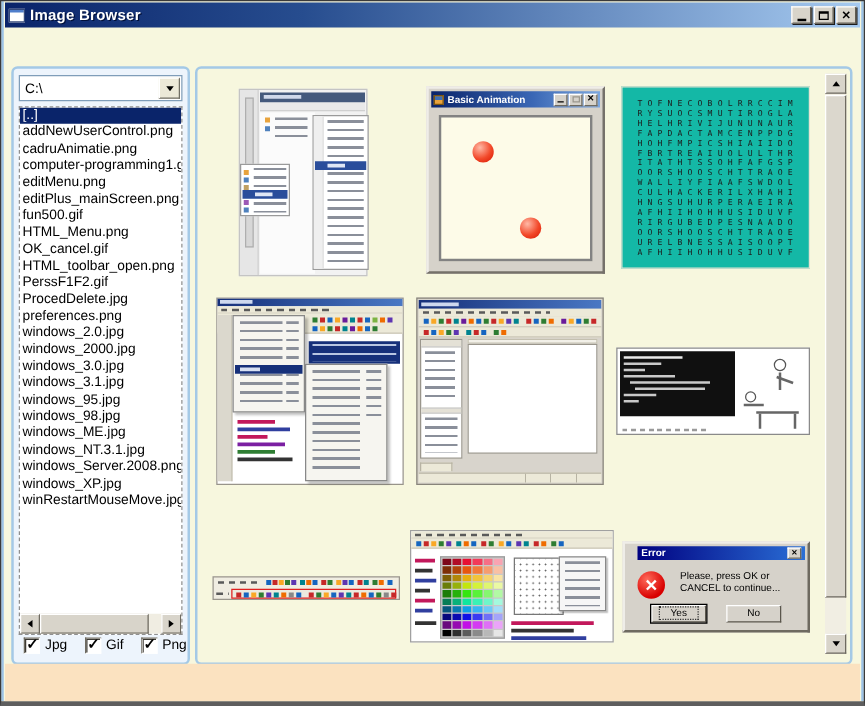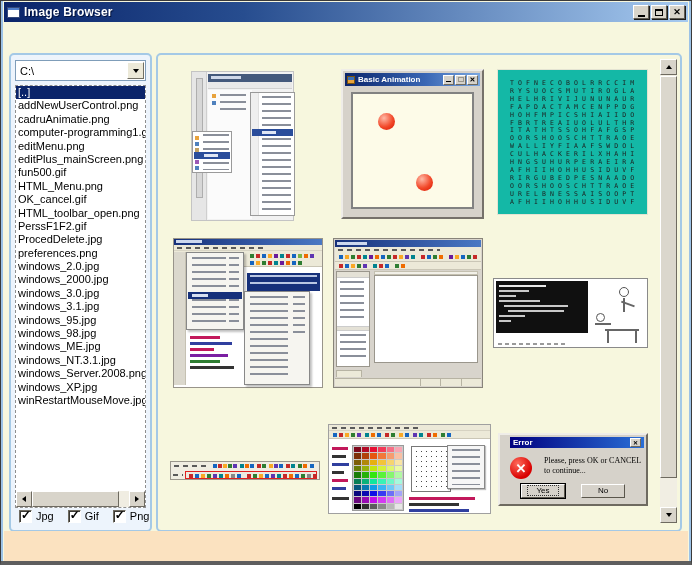--- a/index.html
+++ b/index.html
@@ -168,21 +168,21 @@
   .t9-tbar{position:absolute;left:10px;top:2px;right:2px;height:11px;background:linear-gradient(90deg,#000080,#2a6fd6);
            display:flex;align-items:center;padding:0 3px;}
   .t9-title{color:#fff;font-weight:bold;font-size:8px;line-height:9px;flex:1;}
   .t9-close{width:11px;height:9px;background:#d6d2ca;border:1px solid;border-color:#fff #6e6a60 #6e6a60 #fff;
             font-size:6px;font-weight:bold;text-align:center;line-height:8px;}
   .t9-close::before{content:"✕";}
   .t9-x{position:absolute;left:10px;top:22px;width:22px;height:22px;border-radius:50%;
         background:radial-gradient(circle at 35% 30%,#ff6a5a,#d80000 70%);display:flex;align-items:center;justify-content:center;
         color:#fff;font-weight:bold;font-size:13px;}
   .t9-x::before{content:"✕";}
-  .t9-msg{position:absolute;left:44px;top:21px;width:100px;font-size:8px;line-height:10px;color:#000;font-family:Liberation Serif, serif;}
+  .t9-msg{position:absolute;left:44px;top:21px;width:100px;font-size:8px;line-height:10px;color:#000;}
   .t9-btns{position:absolute;left:0;right:0;bottom:6px;display:flex;justify-content:center;gap:16px;}
   .btn95{width:44px;height:14px;background:#d6d2ca;border:1px solid;border-color:#fff #5a564c #5a564c #fff;
          font-size:8px;text-align:center;line-height:12px;color:#000;cursor:pointer;}
   .btn95.def{outline:1px solid #000;box-shadow:inset 0 0 0 1px #d6d2ca;}
   .btn95.def span{outline:1px dotted #333;padding:0 8px;}
 </style>
 </head>
 <body>
 
 <div class="win">

